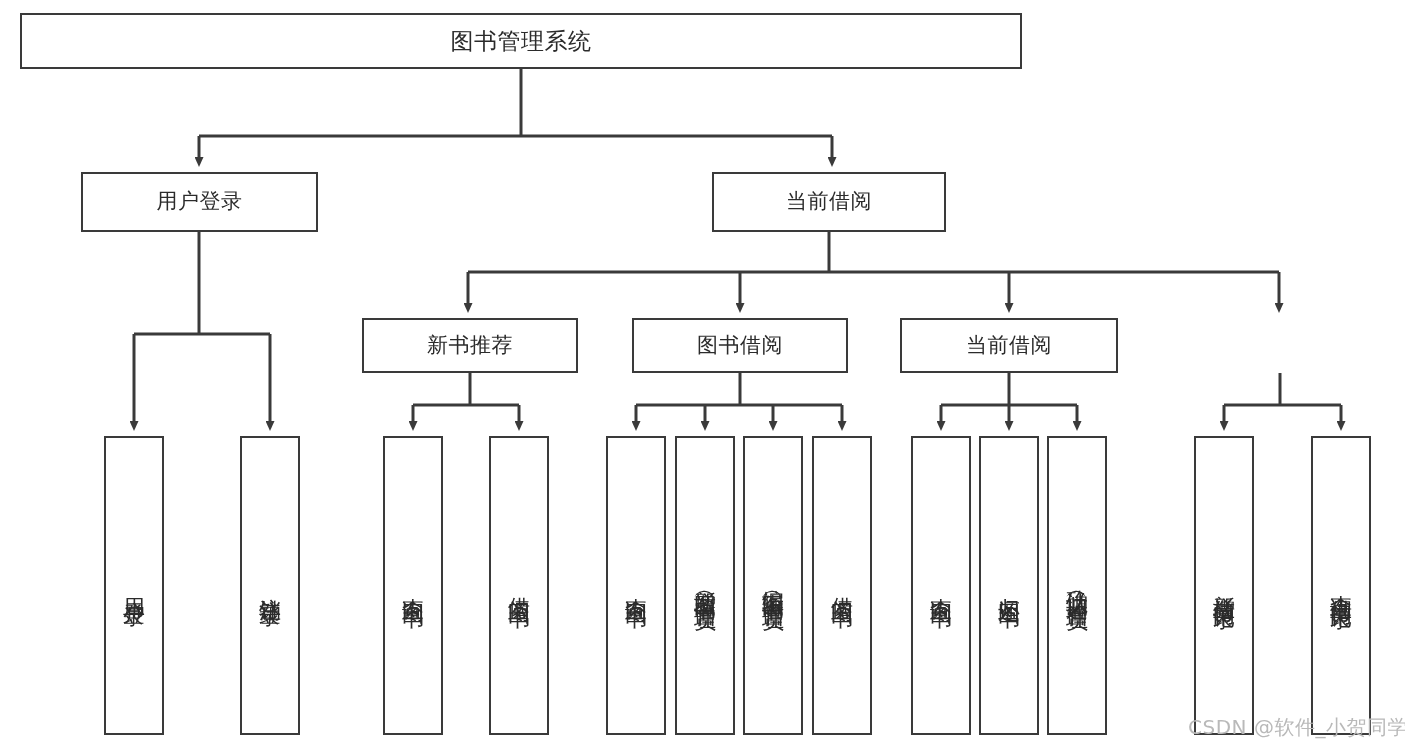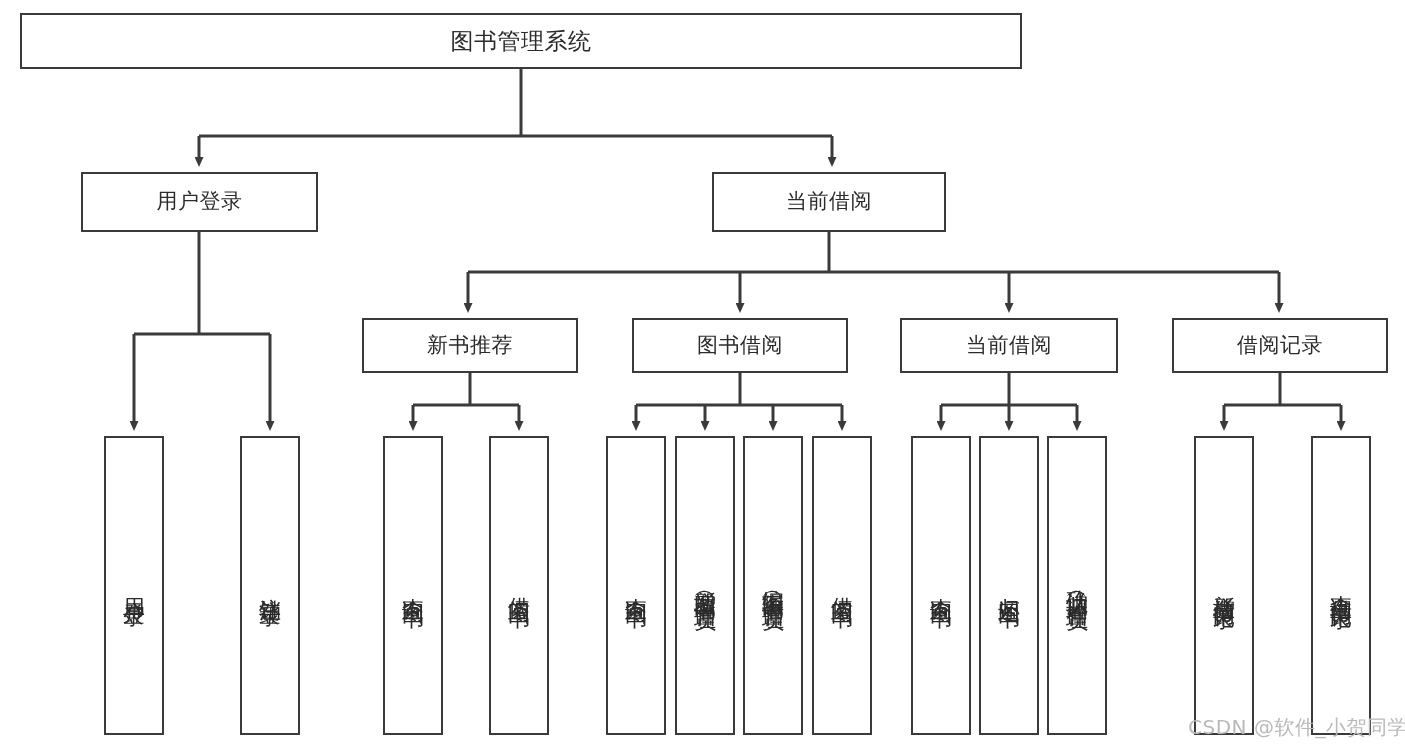--- a/index.html
+++ b/index.html
@@ -138,23 +138,20 @@
 
   <div class="node horiz" style="left:632px; top:318px; width:216px; height:55px;">
     <span class="label">图书借阅</span>
   </div>
   <div class="node horiz" style="left:362px; top:318px; width:216px; height:55px;">
     <span class="label">新书推荐</span>
   </div>
   <div class="node horiz" style="left:900px; top:318px; width:218px; height:55px;">
     <span class="label">当前借阅</span>
   </div>
-  <div class="node horiz" style="left:1172px; top:318px; width:216px; height:55px;">
-    <span class="label">借阅记录</span>
-  </div>
 
   <div class="node vert" style="left:104px; top:436px; width:60px; height:299px;">
     <span class="label">用户登录</span>
   </div>
   <div class="node vert" style="left:240px; top:436px; width:60px; height:299px;">
     <span class="label">注销登录</span>
   </div>
 
   <div class="node vert" style="left:383px; top:436px; width:60px; height:299px;">
     <span class="label">查询图书</span>

